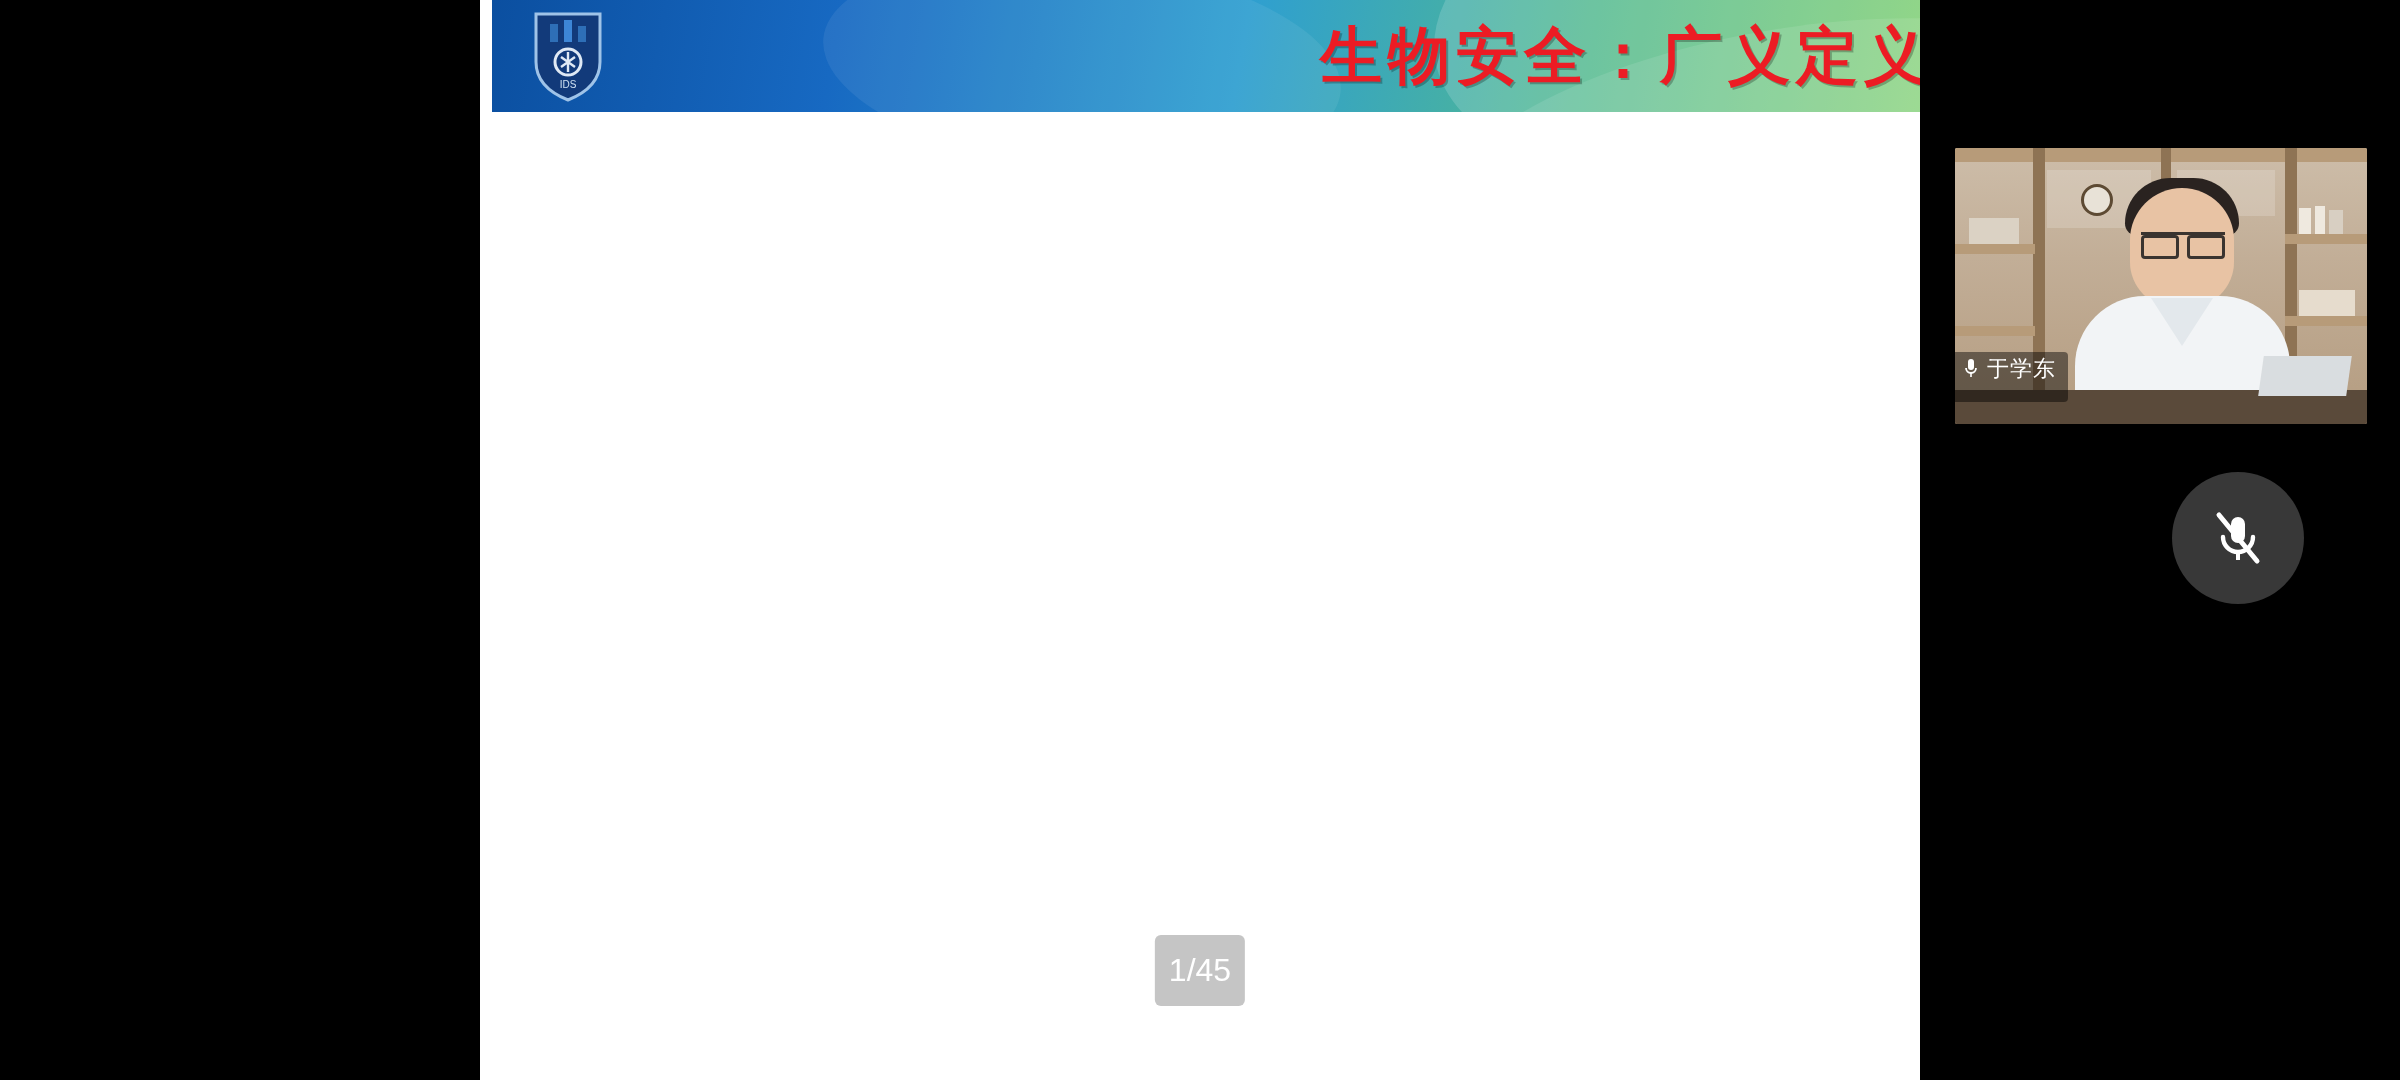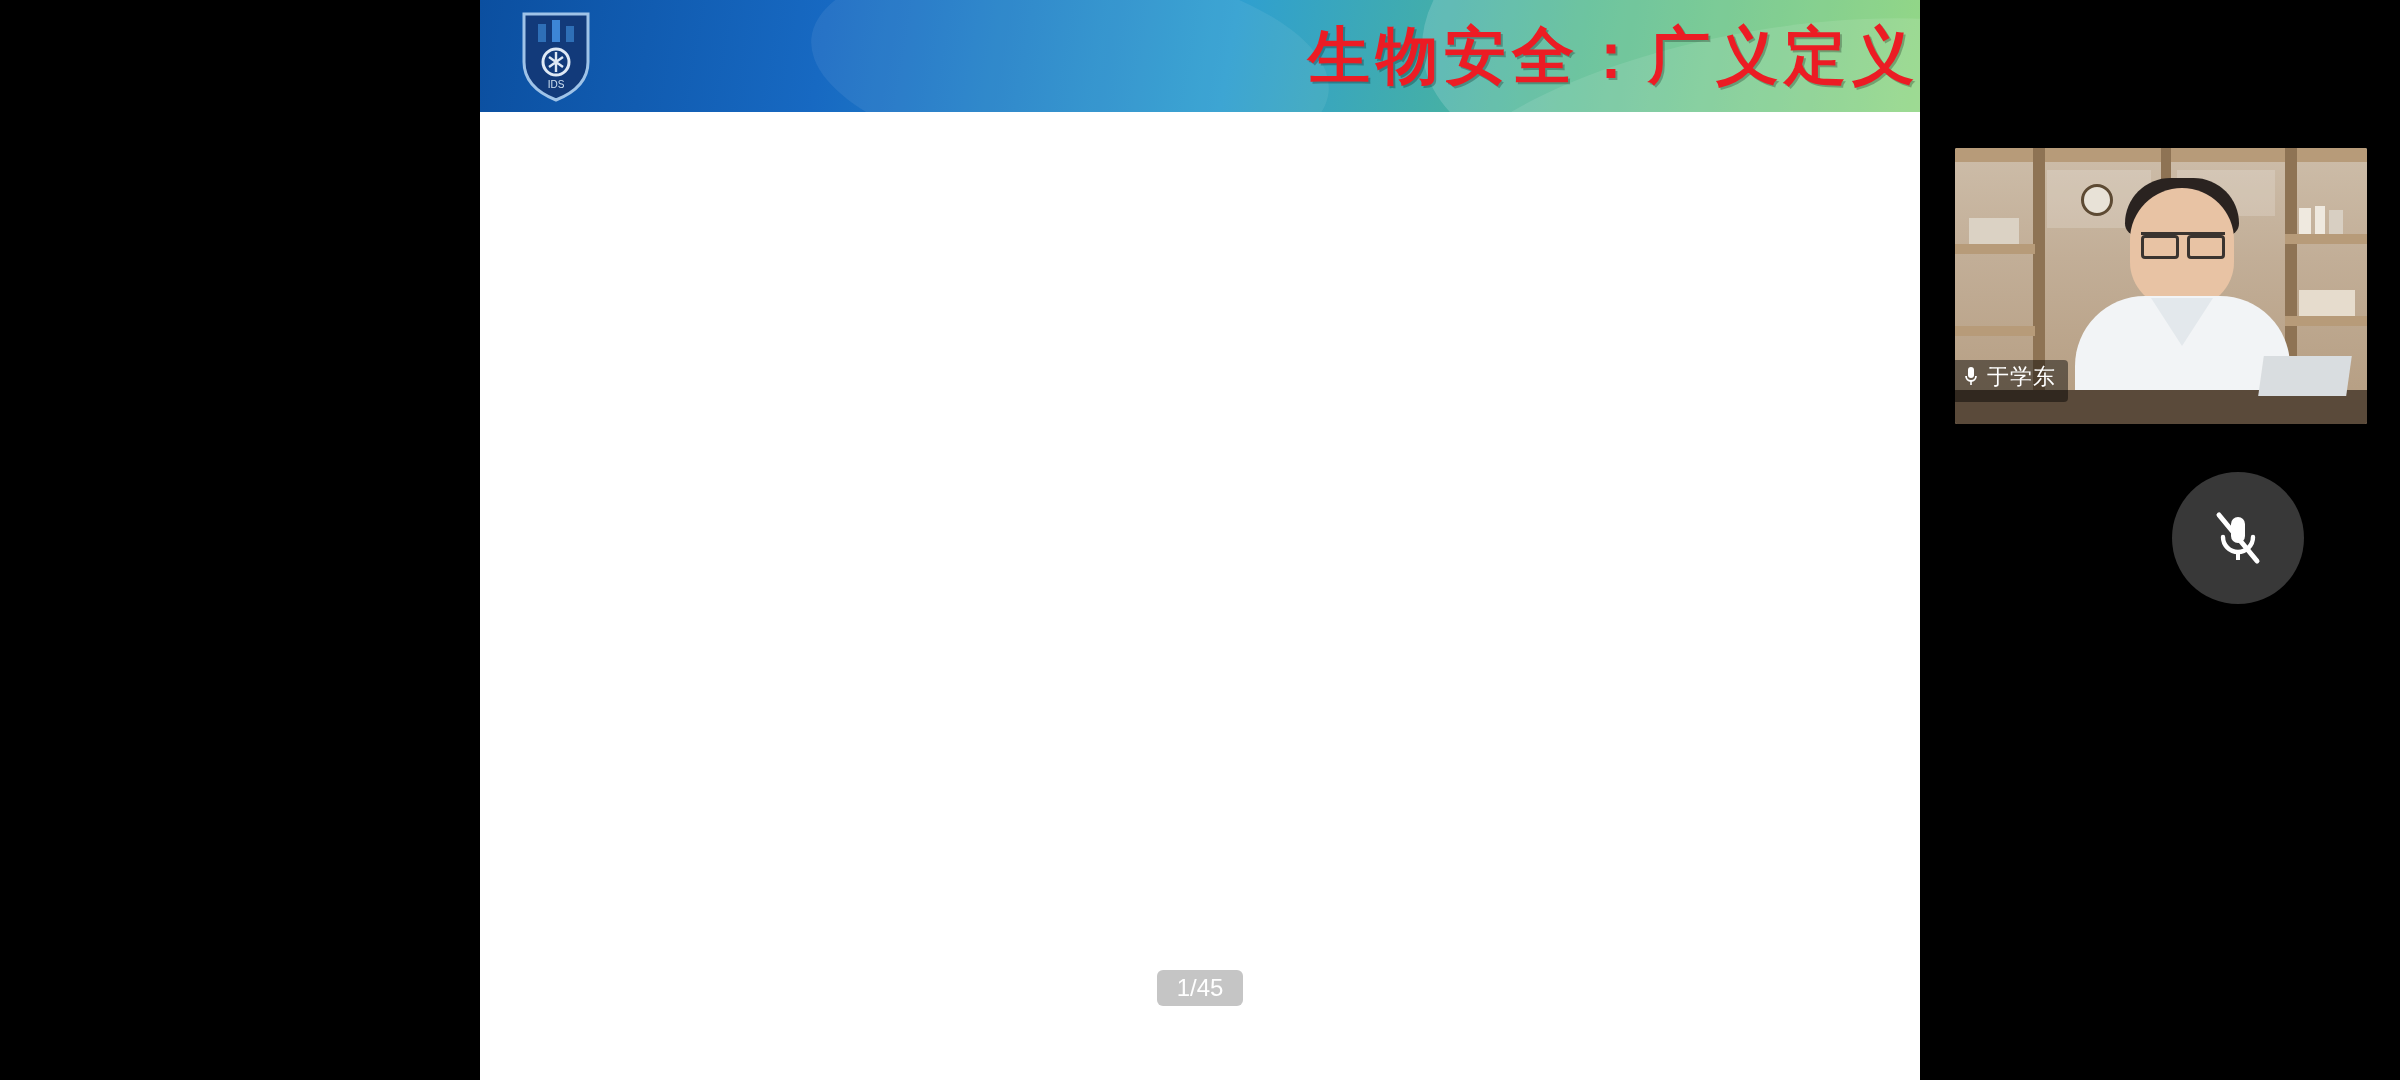--- a/index.html
+++ b/index.html
@@ -25,21 +25,21 @@
     left: 480px;
     top: 0px;
     width: 1440px;
     height: 1080px;
     background: #ffffff;
     overflow: hidden;
   }
 
   .slide-header {
     position: absolute;
-    left: 0;
+    left: 12px;
     top: 0;
     width: 1440px;
     height: 112px;
     background: linear-gradient(100deg, #0b4fa0 0%, #1769c2 24%, #2f9fd0 52%, #52b98e 76%, #7fcf70 100%);
     overflow: hidden;
   }
   
   .banner-swoosh-a {
     position: absolute;
     right: -120px;
@@ -111,24 +111,24 @@
     letter-spacing: 1px;
     text-align: justify;
   }
 
   .page-indicator {
     position: absolute;
     left: 50%;
     transform: translateX(-50%);
     bottom: 74px;
     min-width: 58px;
-    padding: 4px 14px;
+    padding: 17px 14px;
     background: rgba(150,150,150,0.55);
     color: #ffffff;
-    font-size: 24px;
+    font-size: 32px;
     text-align: center;
     border-radius: 6px;
     font-family: "Liberation Sans", sans-serif;
   }
 
   
   .participant-tile {
     position: absolute;
     left: 1955px;
     top: 148px;
@@ -240,21 +240,21 @@
   }
 
   .name-bar {
     position: absolute;
     left: 0;
     bottom: 22px;
     height: 34px;
     display: flex;
     align-items: center;
     gap: 8px;
-    padding: 0 12px 8px 8px;
+    padding: 0 12px 16px 8px;
     background: rgba(0,0,0,0.45);
     border-radius: 0 4px 4px 0;
   }
   .name-bar .mic-small {
     width: 16px;
     height: 24px;
     position: relative;
   }
   .participant-name {
     color: #ffffff;

